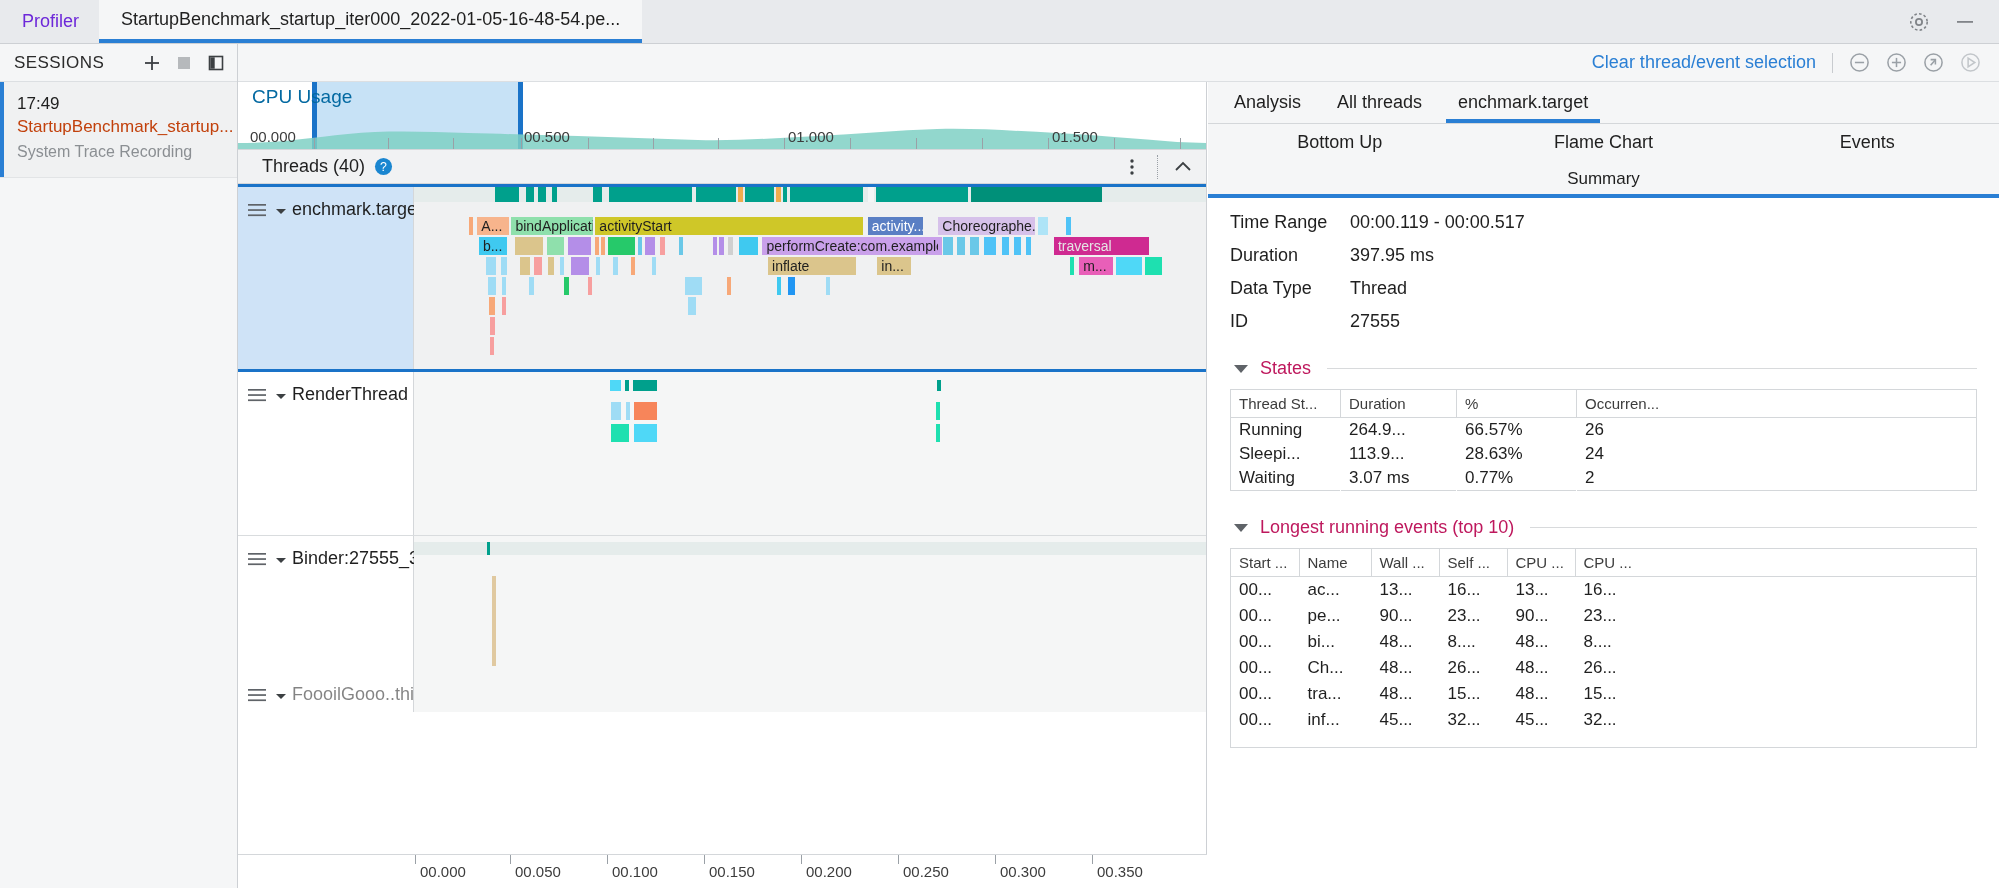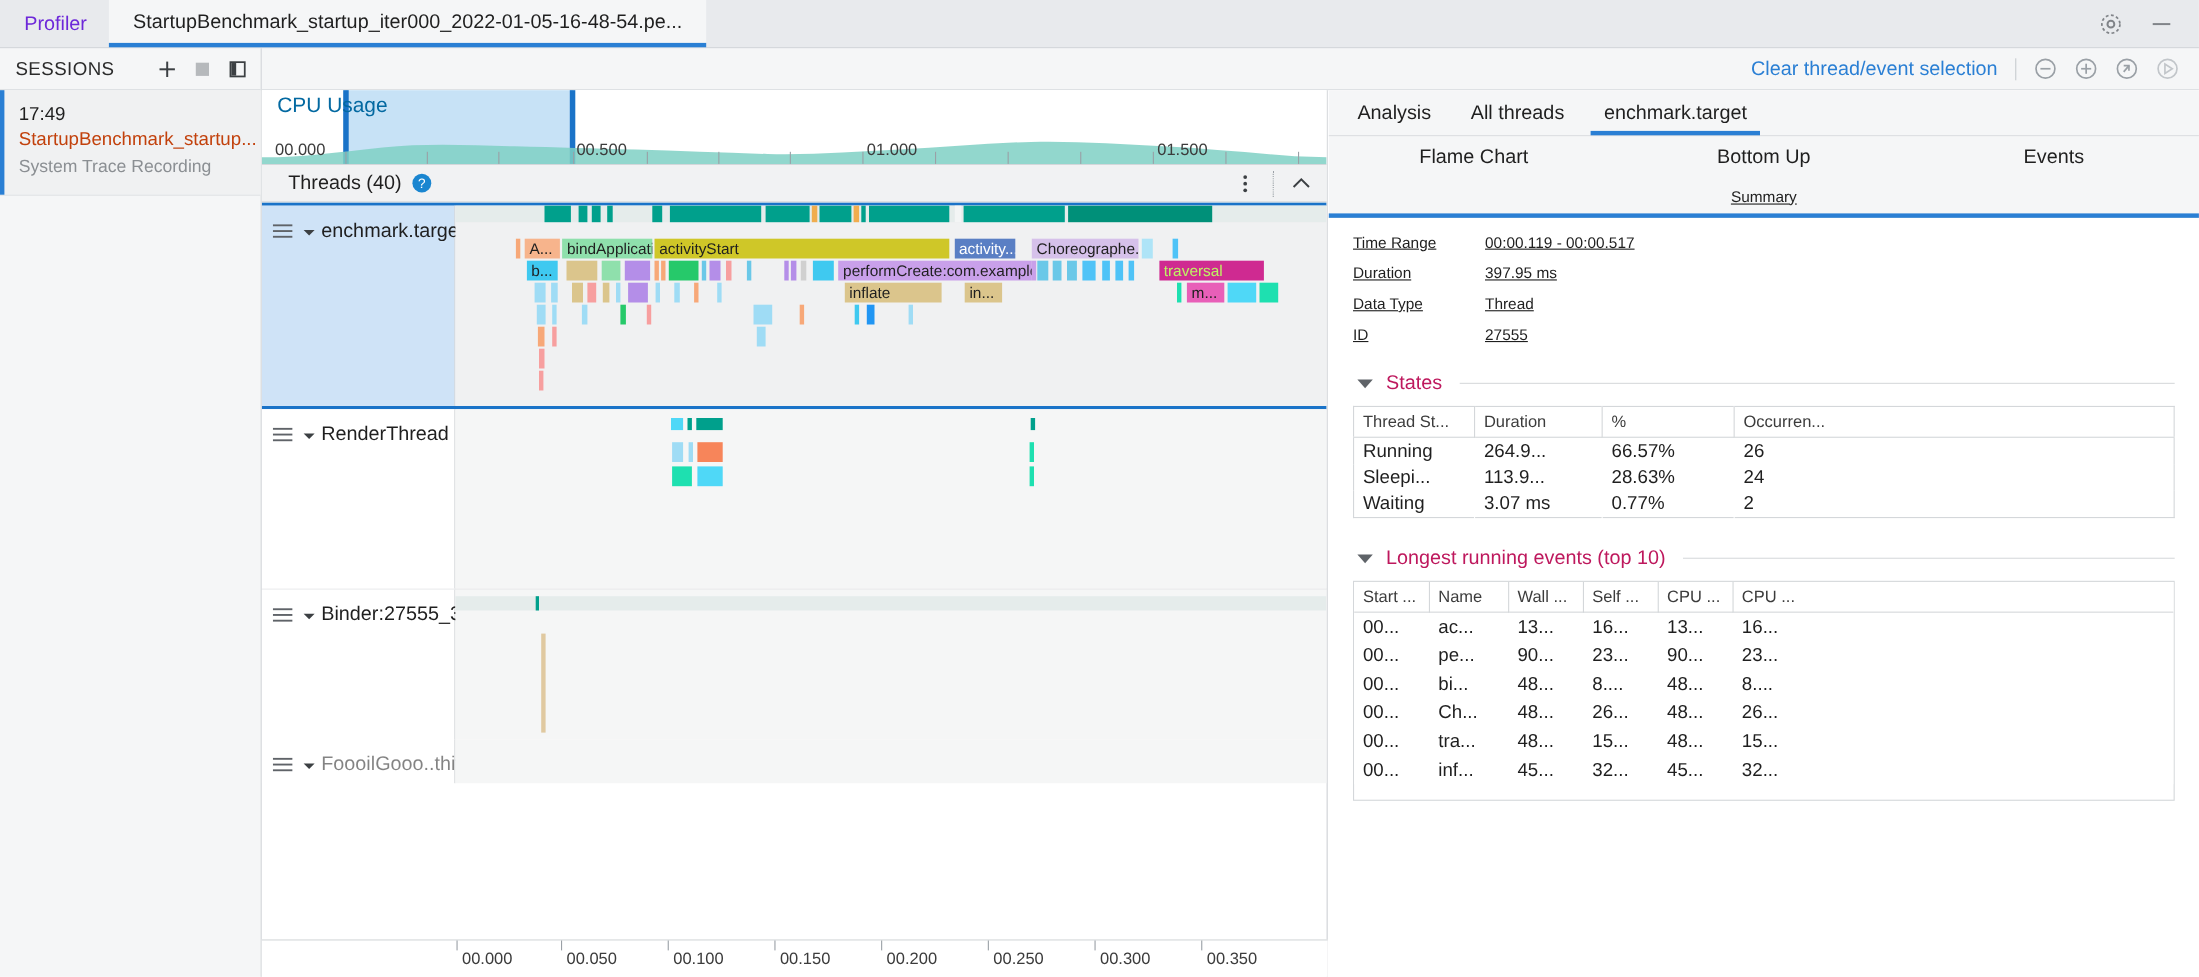--- a/index.html
+++ b/index.html
@@ -140,26 +140,26 @@
   
   #right { position: absolute; left: 1208px; top: 82px; width: 791px; height: 806px; background: #fff; }
   #rtabs { height: 42px; border-bottom: 1px solid #d4d7da; display: flex; align-items: stretch;
            background: #f5f6f7; padding-left: 8px; }
   .rtab { display: flex; align-items: center; padding: 0 18px; font-size: 18px; color: #1f1f1f;
           position: relative; cursor: pointer; }
   .rtab.active::after { content: ""; position: absolute; left: 6px; right: 6px; bottom: 0; height: 4px; background: #2a7fd4; }
   #rtabs2 { height: 36px; display: flex; background: #f5f6f7; }
   .rt2 { flex: 1; display: flex; align-items: center; justify-content: center; font-size: 18px; cursor: pointer; }
   #rtabs3 { height: 38px; display: flex; background: #f5f6f7; border-bottom: 1px solid #d4d7da; }
-  .rt3 { flex: 1; display: flex; align-items: center; justify-content: center; font-size: 14px;
-         position: relative; cursor: pointer; text-decoration: underline; }
+  .rt3 { flex: 1; display: flex; align-items: center; justify-content: center; font-size: 17px;
+         position: relative; cursor: pointer; }
   .rt3.active::after { content: ""; position: absolute; left: 0; right: 0; bottom: -1px; height: 4px; background: #2a7fd4; }
 
   #rbody { padding: 14px 22px 0 22px; }
-  .inforow { display: flex; margin-bottom: 12px; font-size: 14px; text-decoration: underline; }
+  .inforow { display: flex; margin-bottom: 12px; font-size: 18px; }
   .infokey { width: 120px; flex: 0 0 120px; color: #1f1f1f; }
   .infoval { color: #1f1f1f; }
 
   .section-head { display: flex; align-items: center; margin: 26px 0 10px 4px; }
   .sec-caret { width: 0; height: 0; border-left: 7px solid transparent; border-right: 7px solid transparent;
                border-top: 8px solid #5f6368; margin-right: 12px; }
   .sec-title { font-size: 18px; color: #be185d; white-space: nowrap; }
   .sec-rule { flex: 1; height: 1px; background: #d8dadc; margin-left: 16px; }
 
   table.grid { border-collapse: collapse; width: 100%; border: 1px solid #d4d7da; background: #fff; }
@@ -351,21 +351,21 @@
         <div class="fbox" style="left:44.0%;top:50px;width:22.2%;background:#c9a0ea">performCreate:com.example....</div>
         <div class="fbox" style="left:66.8%;top:50px;width:1.2%;background:#6ac8e8"></div>
         <div class="fbox" style="left:68.6%;top:50px;width:1.0%;background:#6ac8e8"></div>
         <div class="fbox" style="left:70.2%;top:50px;width:1.2%;background:#6ac8e8"></div>
         <div class="fbox" style="left:72.0%;top:50px;width:1.5%;background:#4fc3f7"></div>
         <div class="fbox" style="left:74.2%;top:50px;width:0.9%;background:#4fc3f7"></div>
         <div class="fbox" style="left:75.7%;top:50px;width:0.9%;background:#4fc3f7"></div>
         <div class="fbox" style="left:77.3%;top:50px;width:0.6%;background:#4fc3f7"></div>
         <div class="fbox" style="left:66.1%;top:50px;width:0.4%;background:#c9a0ea"></div>
         <div class="fbox" style="left:79.0%;top:50px;width:0.0%;"></div>
-        <div class="fbox" style="left:80.8%;top:50px;width:12.0%;background:#cf2a91;color:#bef264">traversal</div>
+        <div class="fbox" style="left:80.8%;top:50px;width:12.0%;background:#cf2a91;color:#e5e5e5">traversal</div>
 
         <div class="fbox" style="left:9.1%;top:70px;width:1.3%;background:#9fdcf5"></div>
         <div class="fbox" style="left:11.0%;top:70px;width:0.7%;background:#9fdcf5"></div>
         <div class="fbox" style="left:13.4%;top:70px;width:1.2%;background:#dbc58c"></div>
         <div class="fbox" style="left:15.2%;top:70px;width:0.9%;background:#f79f9f"></div>
         <div class="fbox" style="left:16.9%;top:70px;width:0.8%;background:#dbc58c"></div>
         <div class="fbox" style="left:18.4%;top:70px;width:0.5%;background:#9fdcf5"></div>
         <div class="fbox" style="left:19.8%;top:70px;width:2.3%;background:#b48ee8"></div>
         <div class="fbox" style="left:23.0%;top:70px;width:0.5%;background:#9fdcf5"></div>
         <div class="fbox" style="left:25.1%;top:70px;width:0.6%;background:#9fdcf5"></div>
@@ -485,22 +485,22 @@
 
 <div id="right">
 
   <div id="rtabs">
     <div class="rtab">Analysis</div>
     <div class="rtab">All threads</div>
     <div class="rtab active">enchmark.target</div>
   </div>
 
   <div id="rtabs2">
+    <div class="rt2">Bottom Up</div>
     <div class="rt2">Flame Chart</div>
-    <div class="rt2">Bottom Up</div>
     <div class="rt2">Events</div>
   </div>
 
   <div id="rtabs3">
     <div class="rt3 active">Summary</div>
   </div>
 
   <div id="rbody">
     <div class="inforow">
       <div class="infokey">Time Range</div>

